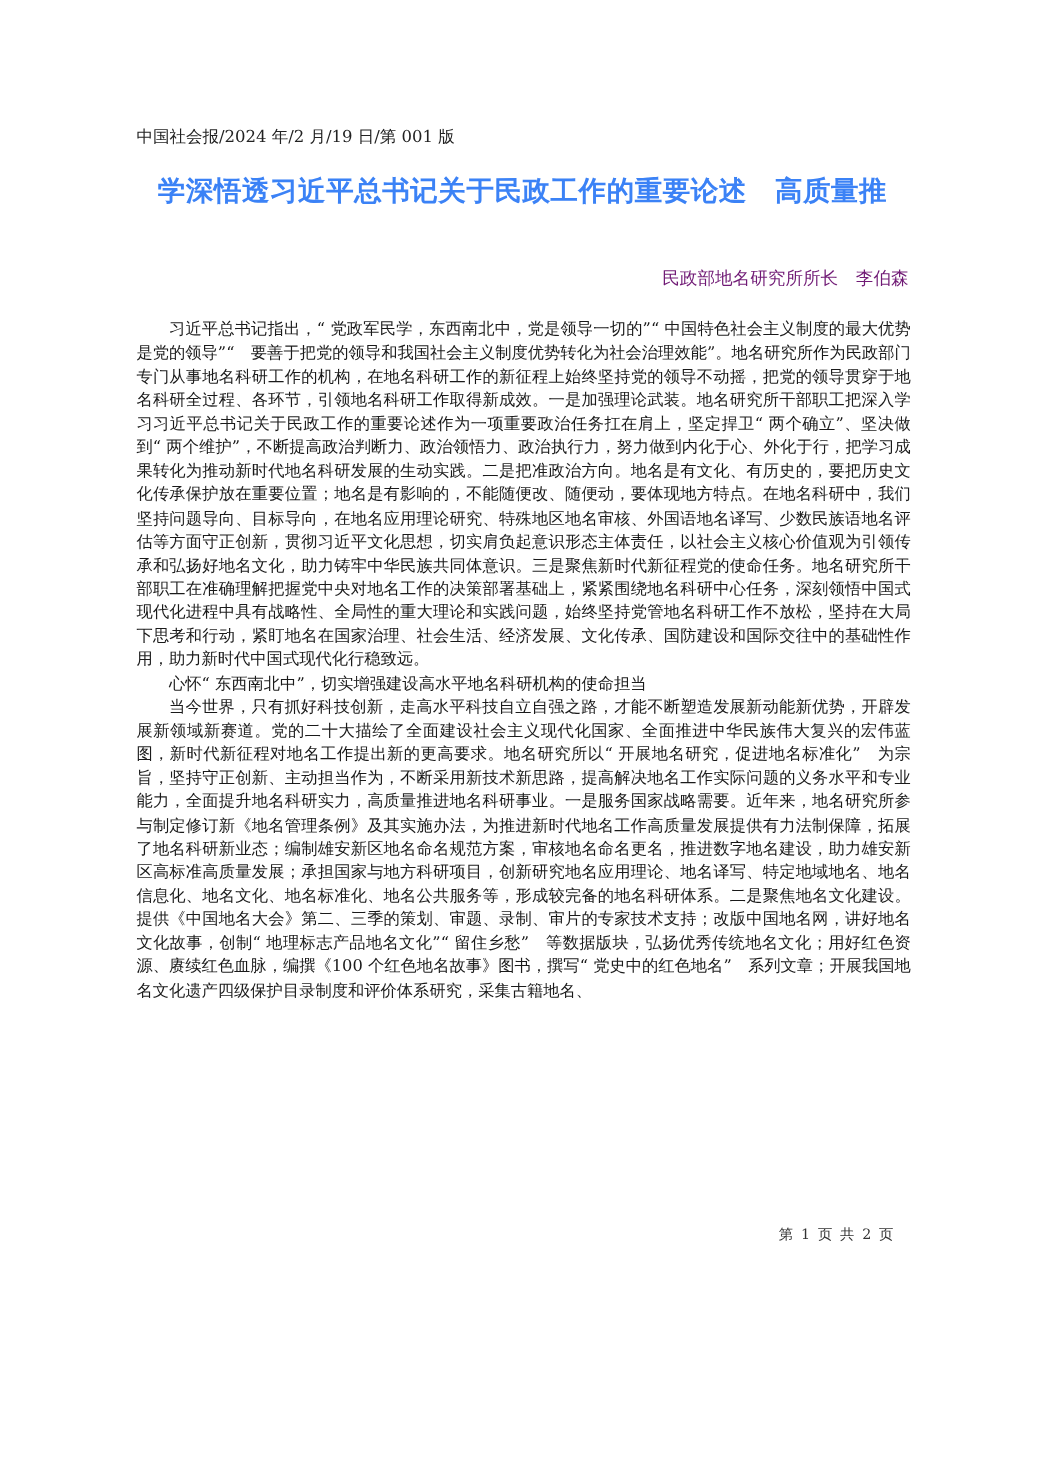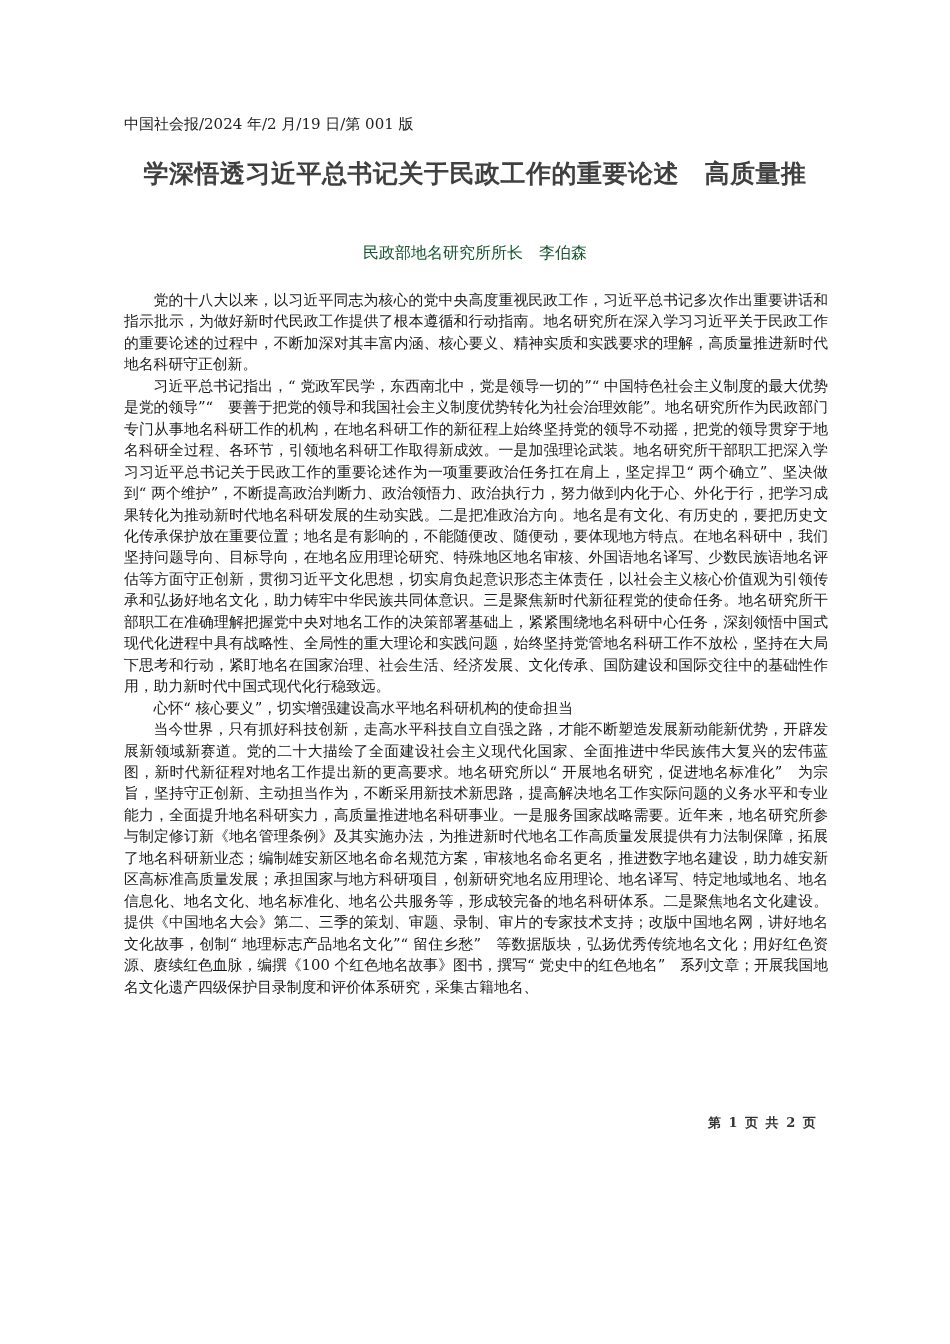--- a/index.html
+++ b/index.html
@@ -2,43 +2,42 @@
 <html><head>
 <meta charset="utf-8">
 <style>
   html, body { margin: 0; padding: 0; background: #ffffff; }
   body { width: 950px; height: 1344px; position: relative; overflow: hidden;
          font-family: "DejaVu Serif", "Liberation Serif", serif; color: #111; }
   .page { position: absolute; left: 0; top: 0; width: 772px; height: 1344px; background: #fff; }
   .source { position: absolute; left: 124px; top: 114px; font-size: 15px; line-height: 20px; color: #222; white-space: nowrap; }
   .title { position: absolute; left: 124px; top: 158px; width: 702px; text-align: center;
            font-family: "DejaVu Sans", "Liberation Sans", sans-serif; font-weight: bold;
-           font-size: 25px; line-height: 31px; color: #404040; letter-spacing: 0.5px; }
+           font-size: 25px; line-height: 31px; color: #3b82f6; letter-spacing: 0.5px; }
   .title span { display: block; }
-  .author { position: absolute; left: 124px; top: 242px; width: 702px; text-align: center;
-            font-size: 16px; line-height: 22px; color: #14532d; }
+  .author { position: absolute; left: 124px; top: 242px; width: 702px; text-align: right;
+            font-size: 16px; line-height: 22px; color: #701a75; }
   .body { position: absolute; left: 124px; top: 289px; width: 704px;
           font-size: 14.8px; line-height: 21.45px; text-align: justify; color: #1a1a1a; }
   .body p { margin: 0; text-indent: 2em; }
   .body p.heading { text-indent: 2em; }
-  .footer { position: absolute; left: 708px; top: 1114px; font-size: 13px; line-height: 18px; color: #333; white-space: nowrap; word-spacing: 3px; font-weight: bold; }
+  .footer { position: absolute; left: 708px; top: 1114px; font-size: 13px; line-height: 18px; color: #333; white-space: nowrap; word-spacing: 3px; }
 </style>
 </head>
 <body>
 
 <div class="page">
   <div class="source">中国社会报/2024 年/2 月/19 日/第  001 版</div>
 
   <h1 class="title" style="margin:0;">
     <span>学深悟透习近平总书记关于民政工作的重要论述　高质量推</span>
   </h1>
 
   <div class="author">民政部地名研究所所长　李伯森</div>
 
   <div class="body">
-    <p>党的十八大以来，以习近平同志为核心的党中央高度重视民政工作，习近平总书记多次作出重要讲话和指示批示，为做好新时代民政工作提供了根本遵循和行动指南。地名研究所在深入学习习近平关于民政工作的重要论述的过程中，不断加深对其丰富内涵、核心要义、精神实质和实践要求的理解，高质量推进新时代地名科研守正创新。</p>
     <p>习近平总书记指出，“ 党政军民学，东西南北中，党是领导一切的”“ 中国特色社会主义制度的最大优势是党的领导”“　要善于把党的领导和我国社会主义制度优势转化为社会治理效能”。地名研究所作为民政部门专门从事地名科研工作的机构，在地名科研工作的新征程上始终坚持党的领导不动摇，把党的领导贯穿于地名科研全过程、各环节，引领地名科研工作取得新成效。一是加强理论武装。地名研究所干部职工把深入学习习近平总书记关于民政工作的重要论述作为一项重要政治任务扛在肩上，坚定捍卫“ 两个确立”、坚决做到“ 两个维护”，不断提高政治判断力、政治领悟力、政治执行力，努力做到内化于心、外化于行，把学习成果转化为推动新时代地名科研发展的生动实践。二是把准政治方向。地名是有文化、有历史的，要把历史文化传承保护放在重要位置；地名是有影响的，不能随便改、随便动，要体现地方特点。在地名科研中，我们坚持问题导向、目标导向，在地名应用理论研究、特殊地区地名审核、外国语地名译写、少数民族语地名评估等方面守正创新，贯彻习近平文化思想，切实肩负起意识形态主体责任，以社会主义核心价值观为引领传承和弘扬好地名文化，助力铸牢中华民族共同体意识。三是聚焦新时代新征程党的使命任务。地名研究所干部职工在准确理解把握党中央对地名工作的决策部署基础上，紧紧围绕地名科研中心任务，深刻领悟中国式现代化进程中具有战略性、全局性的重大理论和实践问题，始终坚持党管地名科研工作不放松，坚持在大局下思考和行动，紧盯地名在国家治理、社会生活、经济发展、文化传承、国防建设和国际交往中的基础性作用，助力新时代中国式现代化行稳致远。</p>
-    <p class="heading">心怀“ 核心要义”，切实增强建设高水平地名科研机构的使命担当</p>
+    <p class="heading">心怀“ 东西南北中”，切实增强建设高水平地名科研机构的使命担当</p>
     <p>当今世界，只有抓好科技创新，走高水平科技自立自强之路，才能不断塑造发展新动能新优势，开辟发展新领域新赛道。党的二十大描绘了全面建设社会主义现代化国家、全面推进中华民族伟大复兴的宏伟蓝图，新时代新征程对地名工作提出新的更高要求。地名研究所以“ 开展地名研究，促进地名标准化”　为宗旨，坚持守正创新、主动担当作为，不断采用新技术新思路，提高解决地名工作实际问题的义务水平和专业能力，全面提升地名科研实力，高质量推进地名科研事业。一是服务国家战略需要。近年来，地名研究所参与制定修订新《地名管理条例》及其实施办法，为推进新时代地名工作高质量发展提供有力法制保障，拓展了地名科研新业态；编制雄安新区地名命名规范方案，审核地名命名更名，推进数字地名建设，助力雄安新区高标准高质量发展；承担国家与地方科研项目，创新研究地名应用理论、地名译写、特定地域地名、地名信息化、地名文化、地名标准化、地名公共服务等，形成较完备的地名科研体系。二是聚焦地名文化建设。提供《中国地名大会》第二、三季的策划、审题、录制、审片的专家技术支持；改版中国地名网，讲好地名文化故事，创制“ 地理标志产品地名文化”“ 留住乡愁”　等数据版块，弘扬优秀传统地名文化；用好红色资源、赓续红色血脉，编撰《100 个红色地名故事》图书，撰写“ 党史中的红色地名”　系列文章；开展我国地名文化遗产四级保护目录制度和评价体系研究，采集古籍地名、</p>
   </div>
 
   <div class="footer">第 1 页 共 2 页</div>
 </div>
 
 </body></html>

